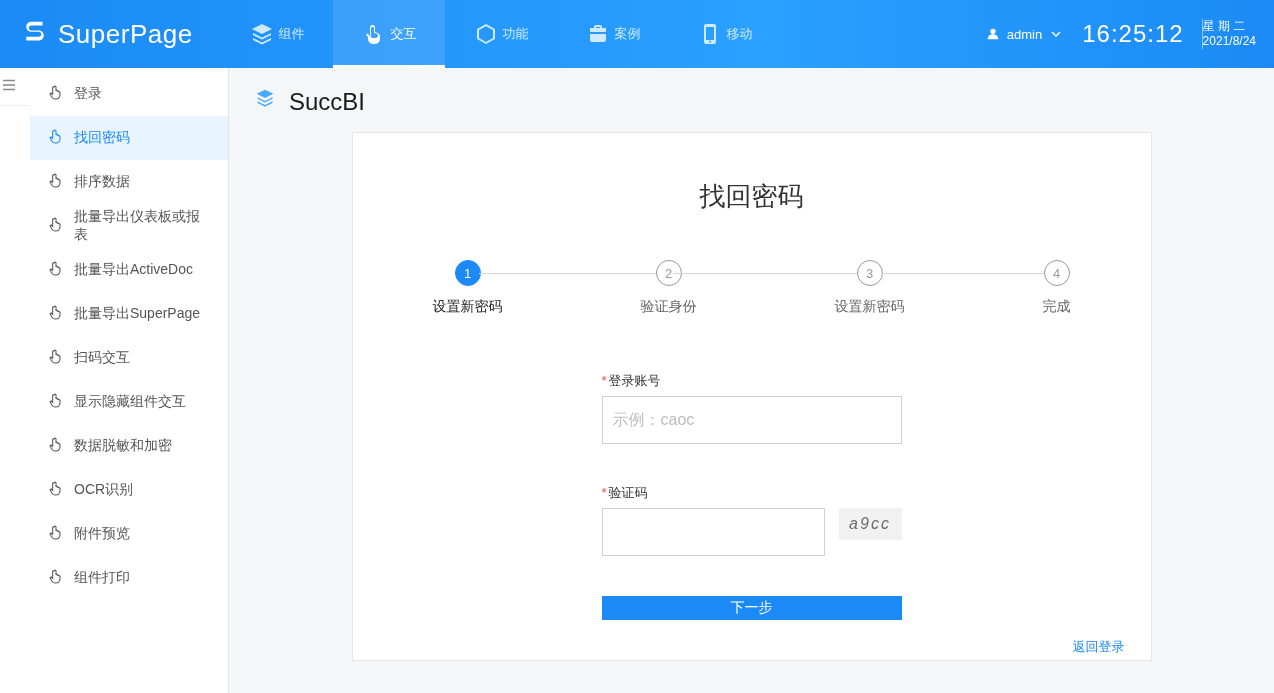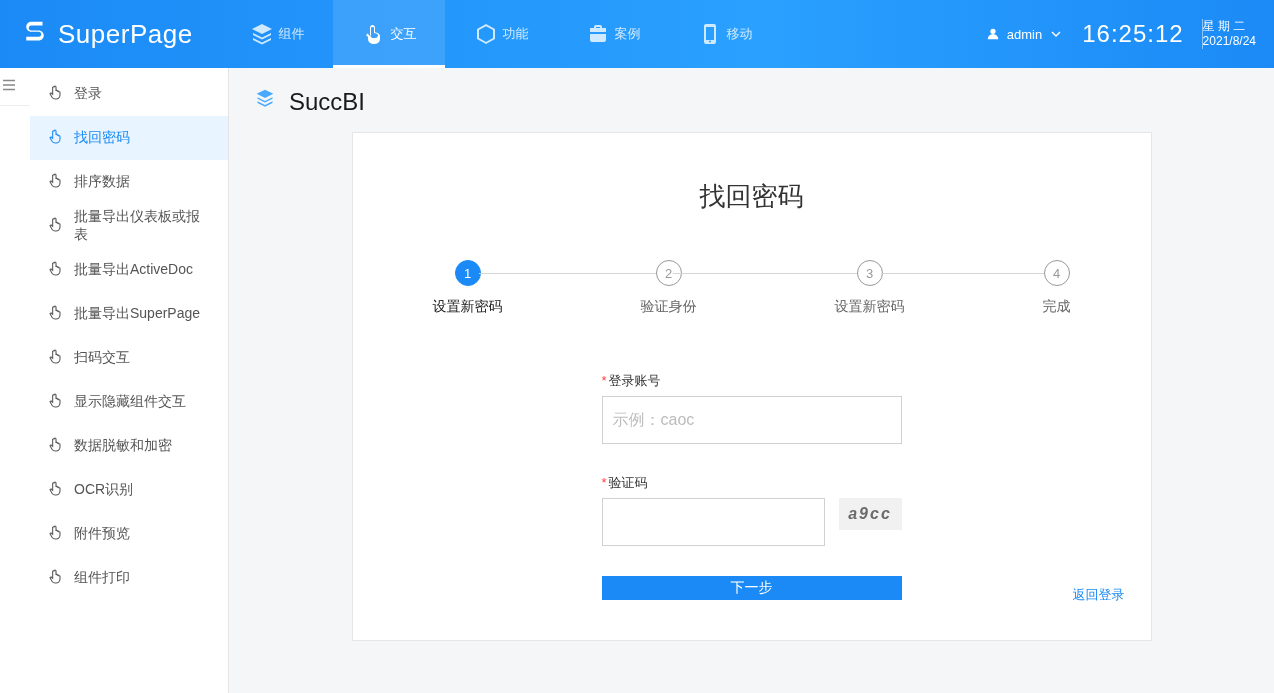--- a/index.html
+++ b/index.html
@@ -57,32 +57,32 @@
 
 .steps { display:flex; align-items:flex-start; justify-content:space-between; margin:0 40px 56px; }
 .step { display:flex; flex-direction:column; align-items:center; gap:12px; }
 .step-circle { width:26px; height:26px; border-radius:50%; border:1px solid #999; color:#999; display:flex; align-items:center; justify-content:center; font-size:13px; background:#fff; }
 .step.active .step-circle { background:#1b8af6; border-color:#1b8af6; color:#fff; }
 .step-label { font-size:14px; color:#666; }
 .step.active .step-label { color:#222; }
 .step-line { flex:1; height:1px; background:#d5d5d5; margin:13px -24px 0; }
 
 .form { width: 300px; margin: 0 auto; }
-.form-group { margin-bottom: 30px; }
+.form-group { margin-bottom: 40px; }
 .form-label { font-size:13px; color:#333; margin-bottom:6px; display:block; }
 .req { color:#ff4040; margin-right:2px; }
 .text-input { width:100%; height:48px; border:1px solid #d0d0d0; padding:0 10px; font-size:16px; color:#333; }
 .text-input::placeholder { color:#bcbcbc; }
 .captcha-row { display:flex; gap:14px; }
 .captcha-row .text-input { flex:1; }
-.captcha-img { width:63px; height:32px; background:#f1f1f1; display:flex; align-items:center; justify-content:center; font-style:italic; font-weight:bold; color:#6a6a6a; font-size:16px; letter-spacing:2px; cursor:pointer; }
+.captcha-img { width:63px; height:32px; background:#f1f1f1; display:flex; align-items:center; justify-content:center; font-style:italic; font-weight:normal; color:#6a6a6a; font-size:16px; letter-spacing:2px; cursor:pointer; }
 
 .primary-btn { width:100%; height:24px; background:#1b8af6; color:#fff; border:none; font-size:14px; cursor:pointer; }
 
-.back-link { position:absolute; right:26px; bottom:36px; font-size:13px; color:#1b8af6; cursor:pointer; }
+.back-link { position:absolute; right:26px; bottom:4px; font-size:13px; color:#1b8af6; cursor:pointer; }
 
 
 .captcha-row .text-input { cursor: text; }
 </style>
 </head>
 <body>
 
 <div class="topbar">
   <div class="logo-area">
     <span class="logo-icon">

